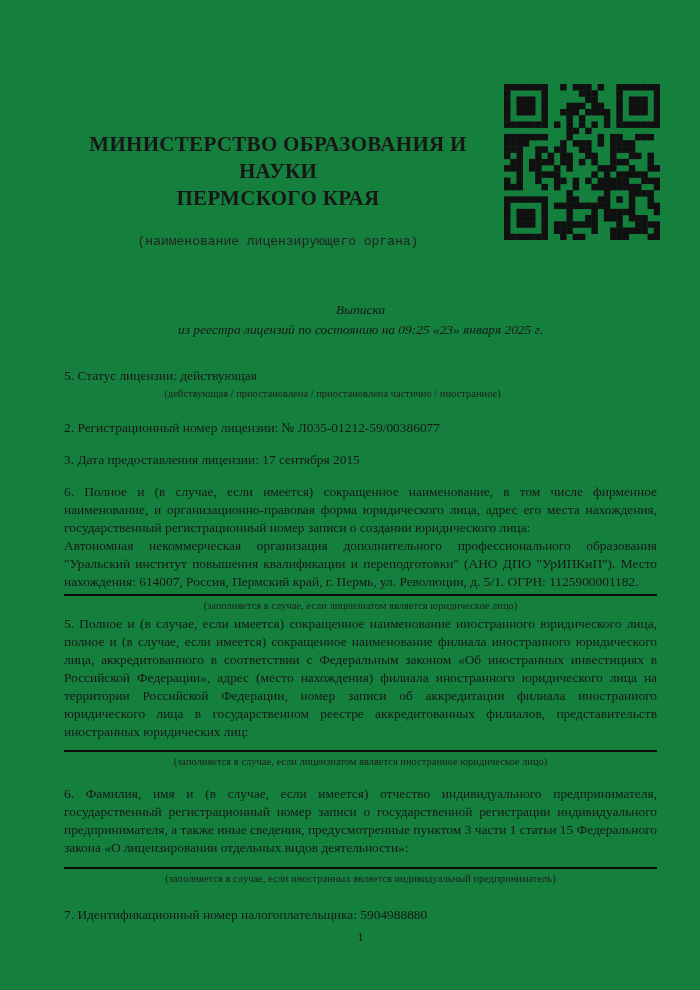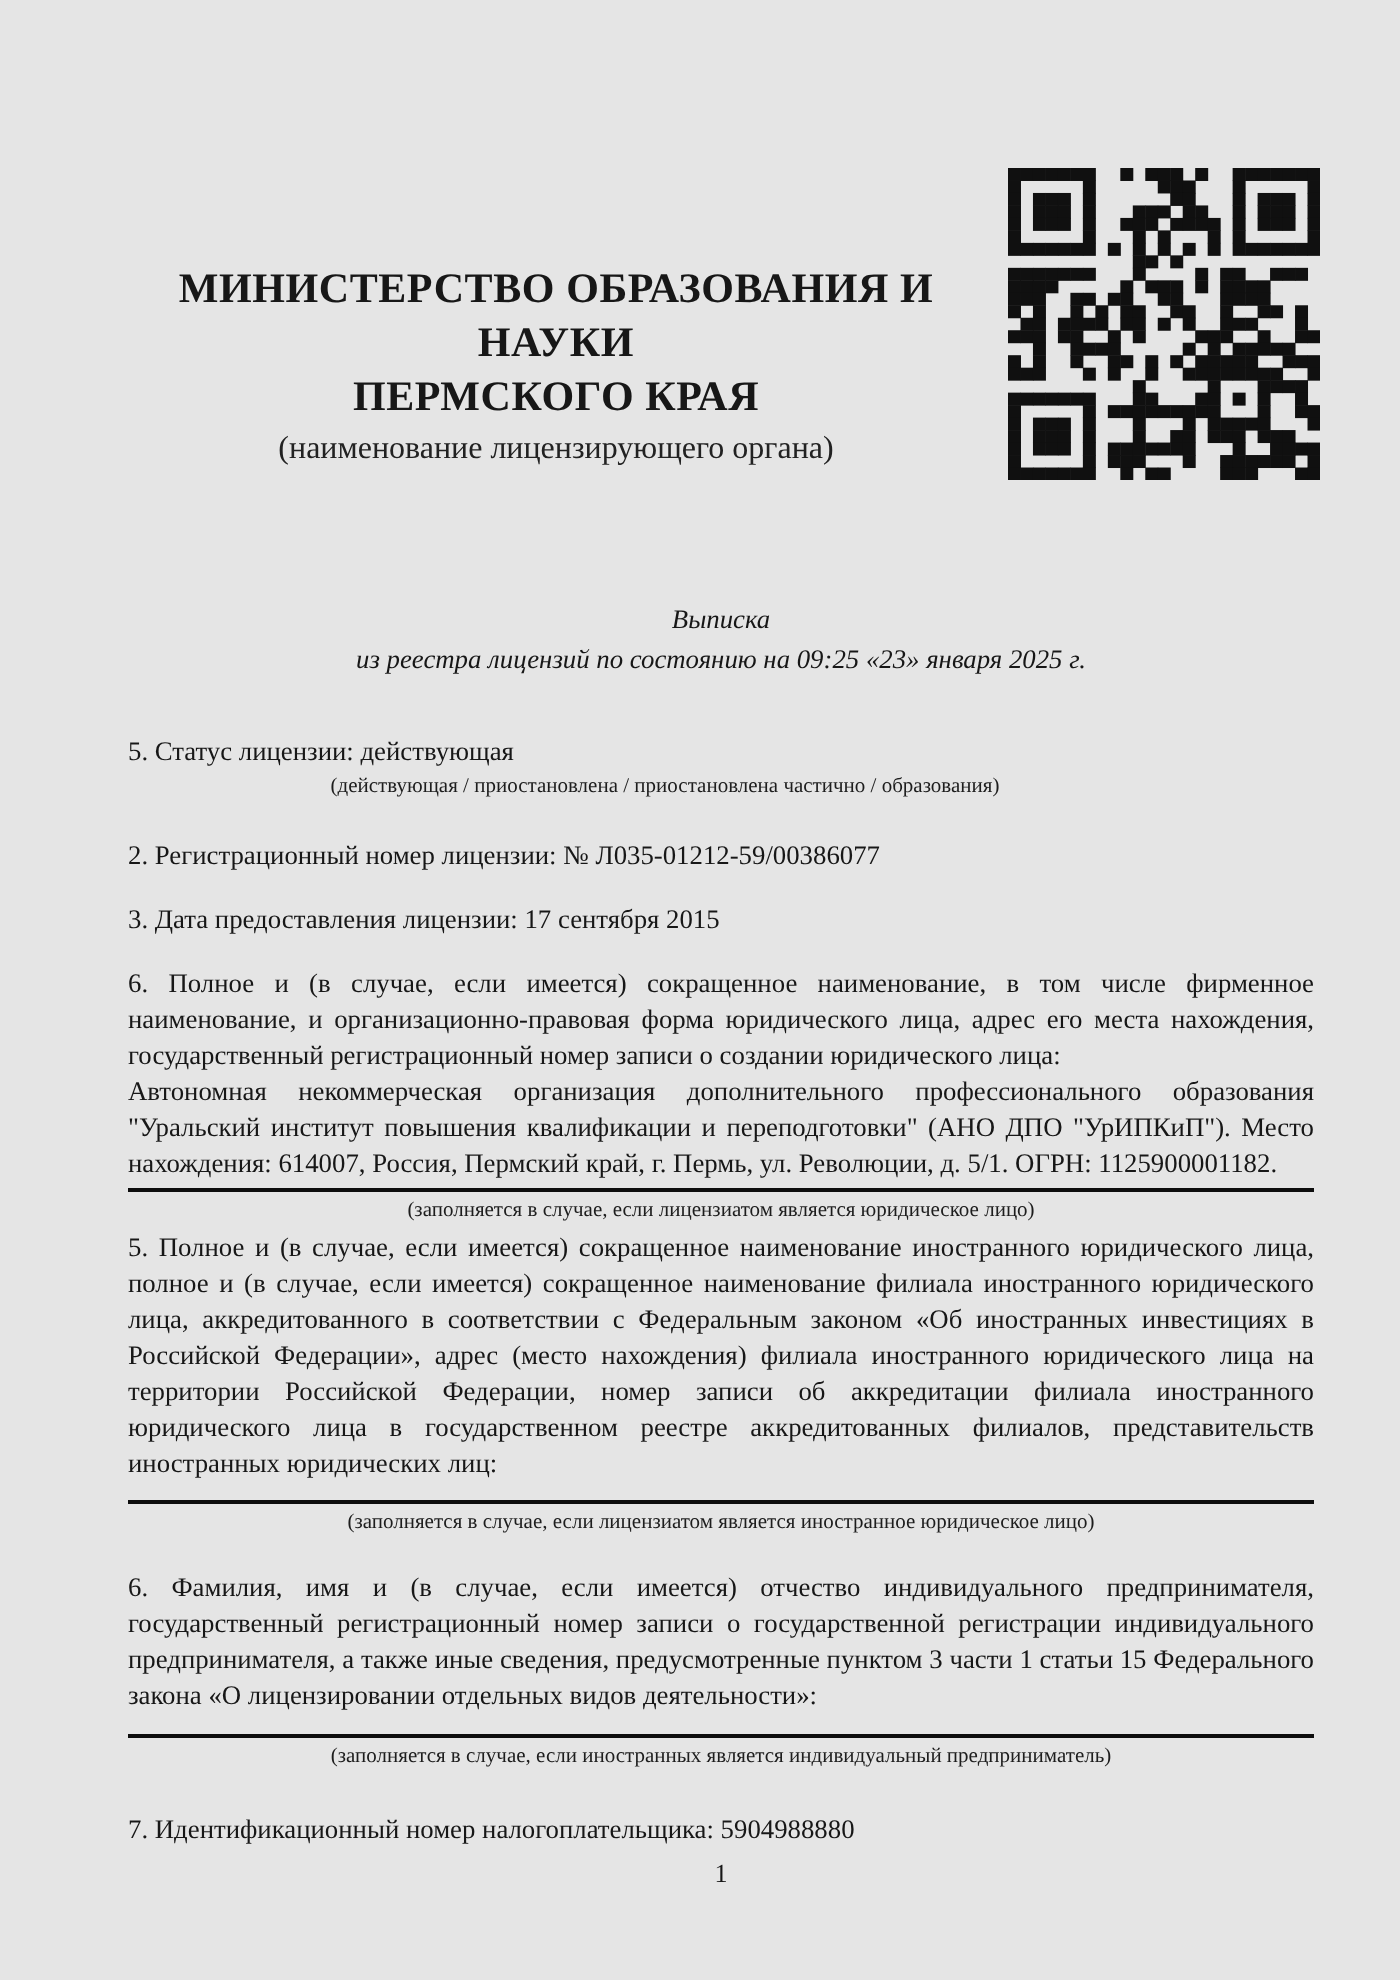--- a/index.html
+++ b/index.html
@@ -1,43 +1,44 @@
 <!DOCTYPE html>
 <html><head>
 <meta charset="utf-8">
 <style>
   html, body { margin: 0; padding: 0; background: #ffffff; }
   .page {
     position: relative;
     width: 700px;
     height: 990px;
-    background: #e5e5e5;
+    background: #15803d;
     color: #171717;
     font-family: "Liberation Serif", "DejaVu Serif", serif;
     font-size: 13.4px;
     overflow: hidden;
   }
   .header-block {
     position: absolute;
     left: 64px;
     top: 131px;
     width: 428px;
     text-align: center;
   }
   .authority-line {
     font-weight: bold;
     font-size: 21px;
     line-height: 27px;
     letter-spacing: 0.3px;
   }
   .authority-caption {
-    font-size: 16px;
+    font-size: 13px;
     line-height: 13px;
-    margin-top: 6px;
+    margin-top: 23px;
     color: #222;
+    font-family: Liberation Mono, monospace;
   }
   .qr-wrap {
     position: absolute;
     left: 504px;
     top: 84px;
     width: 156px;
     height: 156px;
   }
   .qr-wrap svg { width: 156px; height: 156px; display: block; }
   .qr-wrap rect { fill: #101010; }
@@ -432,21 +433,21 @@
 
   <div class="doc-title">
     <div>Выписка</div>
     <div>из реестра лицензий по состоянию на 09:25 «23» января 2025 г.</div>
   </div>
 
   <div class="items">
 
     <div class="item item-1">
       <p class="text">5. Статус лицензии: действующая</p>
-      <p class="caption">(действующая / приостановлена / приостановлена частично / образования)</p>
+      <p class="caption">(действующая / приостановлена / приостановлена частично / иностранное)</p>
     </div>
 
     <div class="item item-2">
       <p class="text">2. Регистрационный номер лицензии: № Л035-01212-59/00386077</p>
     </div>
 
     <div class="item item-3">
       <p class="text">3. Дата предоставления лицензии: 17 сентября 2015</p>
     </div>
 

